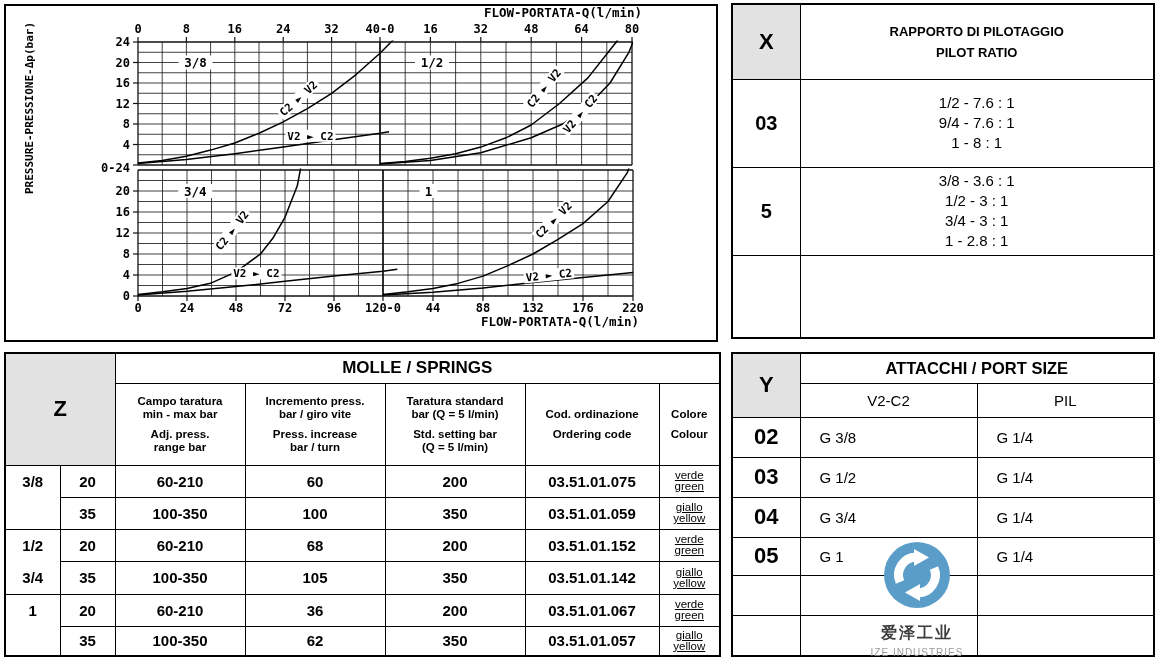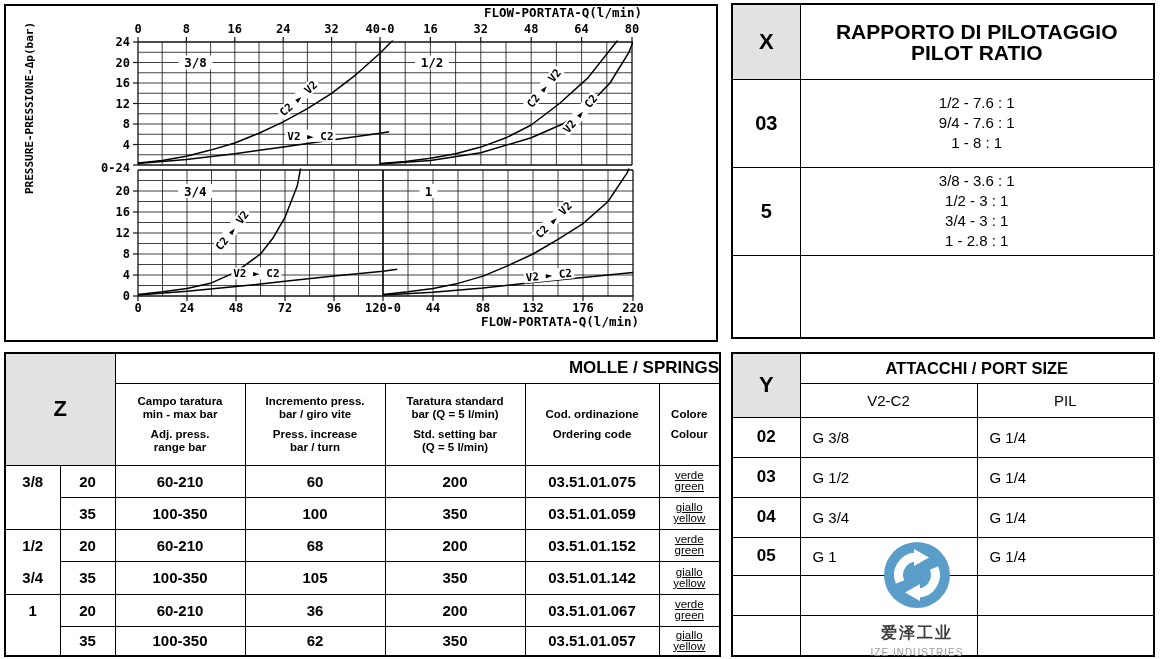--- a/index.html
+++ b/index.html
@@ -10,38 +10,38 @@
   #pilot-panel{left:731px;top:3px;width:422px;height:336px;}
   #springs-panel{left:4px;top:352px;width:715px;height:305px;}
   #port-panel{left:731px;top:352px;width:422px;height:305px;}
 
   table{border-collapse:collapse;table-layout:fixed;width:100%;height:100%;border:2px solid #000;}
   td{border:1px solid #000;padding:0;text-align:center;vertical-align:middle;overflow:hidden;}
   .gray{background:#e2e2e2;}
 
   
   .corner-cell{font-size:22px;font-weight:bold;}
-  .pilot-title{font-weight:bold;font-size:21px;line-height:21px;}
+  .pilot-title{font-weight:bold;font-size:13px;line-height:21px;}
   .pilot-code{font-size:20px;font-weight:bold;}
   .ratio-line{font-size:15px;line-height:20px;}
 
   
-  .springs-title{font-size:17px;font-weight:bold;text-align:right;}
+  .springs-title{font-size:17px;font-weight:bold;}
   .hdr{font-size:11.5px;font-weight:bold;line-height:13px;}
   .hdr .gap{margin-top:7px;}
   .num{font-size:15px;font-weight:bold;}
   .size-cell{vertical-align:top;font-size:15px;font-weight:bold;}
   .size-cell div{height:32px;line-height:32px;}
   .colour{font-size:11.5px;line-height:11px;font-weight:normal;text-decoration:underline;}
 
   
   .port-title{font-size:16.5px;font-weight:bold;}
   .port-sub{font-size:15px;}
-  .port-code{font-size:17px;font-weight:bold;}
-  .port-val{font-size:15px;text-align:left;padding-left:12px;}
+  .port-code{font-size:22px;font-weight:bold;}
+  .port-val{font-size:15px;text-align:left;padding-left:19px;}
 
   
   #chart-svg{position:absolute;left:0;top:0;}
   #chart-svg text{font-family:"DejaVu Sans Mono","DejaVu Sans",monospace;font-weight:bold;fill:#000;}
 
   
   .logo{position:absolute;left:116px;top:188px;width:140px;text-align:center;z-index:2;}
   .logo-cn{font-size:16px;font-weight:bold;color:#3d3d3d;letter-spacing:2px;margin-top:9px;}
   .logo-en{font-size:10px;color:#9a9a9a;letter-spacing:1px;margin-top:3px;}
 </style>

